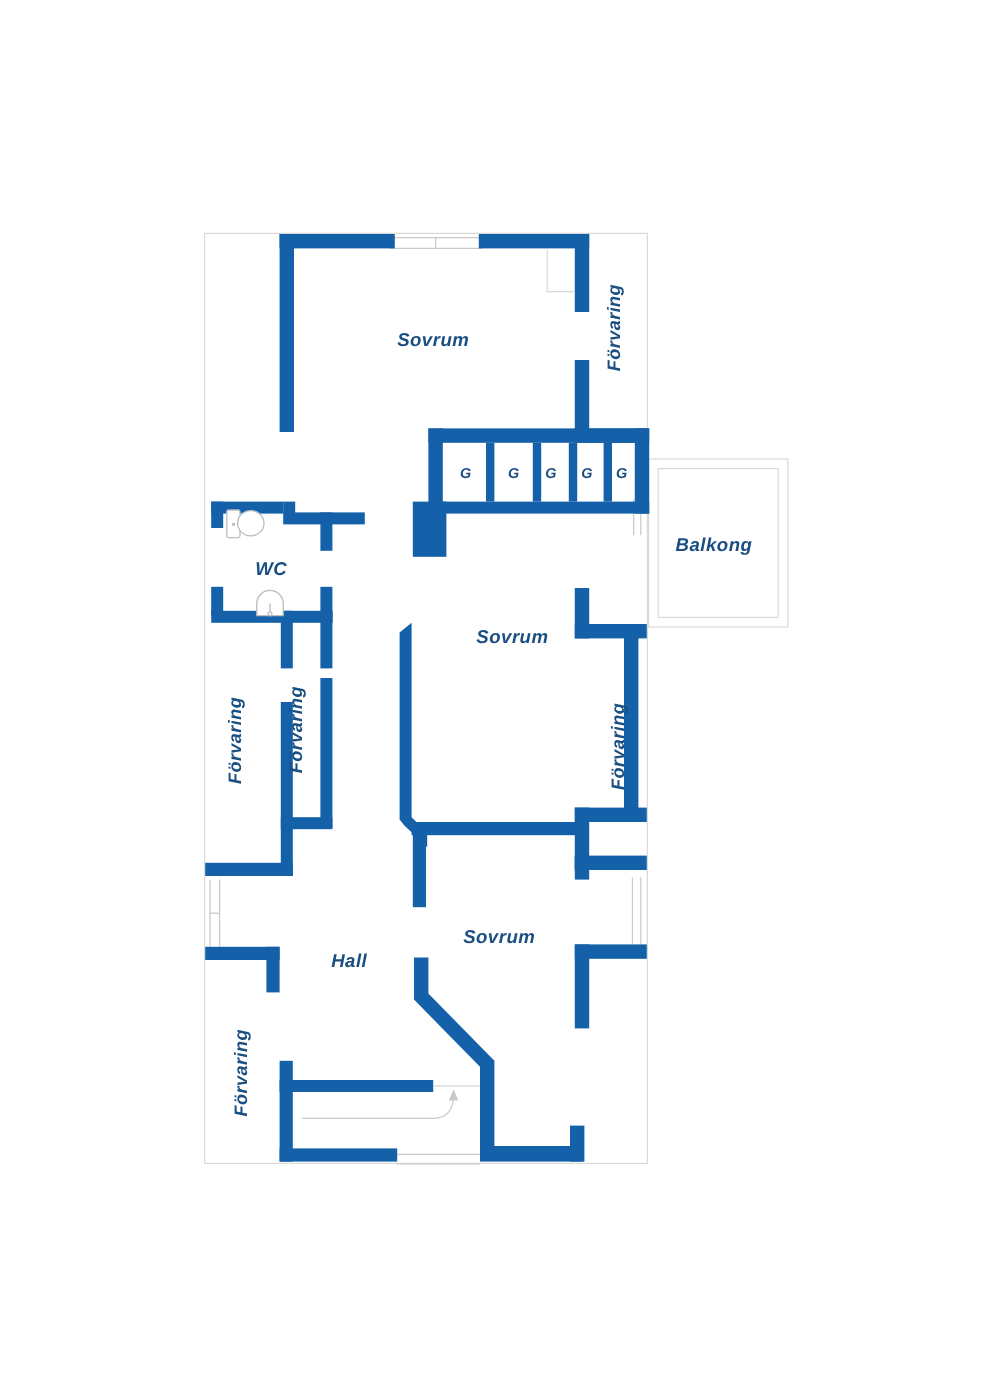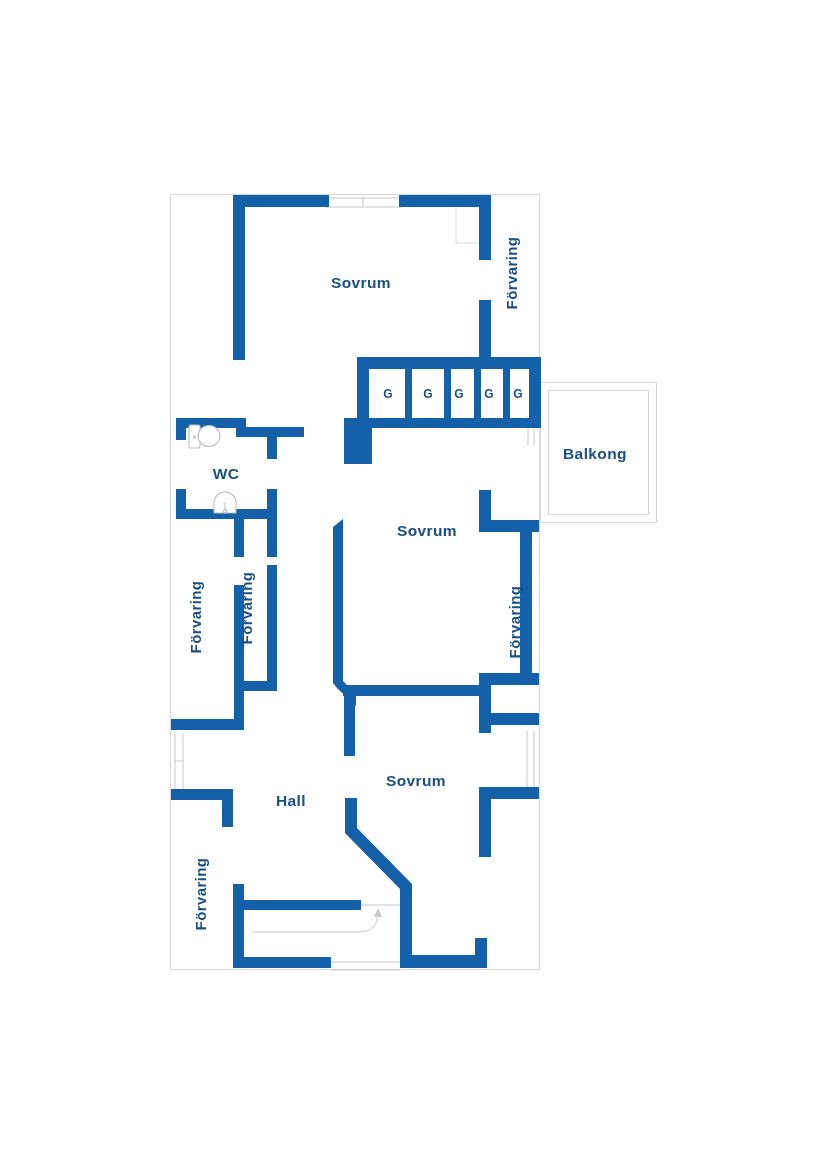--- a/index.html
+++ b/index.html
@@ -13,20 +13,21 @@
     position: relative;
     font-family: "Liberation Sans", sans-serif;
     overflow: hidden;
   }
   #floorplan-root {
     position: absolute;
     left: 0;
     top: 0;
     width: 714px;
     height: 1167px;
+    font-style: italic;
   }
   svg.plan {
     display: block;
     width: 825px;
     height: 1167px;
   }
   .room-label {
     font-family: "Liberation Sans", sans-serif;
     font-weight: bold;
     font-size: 15px;

